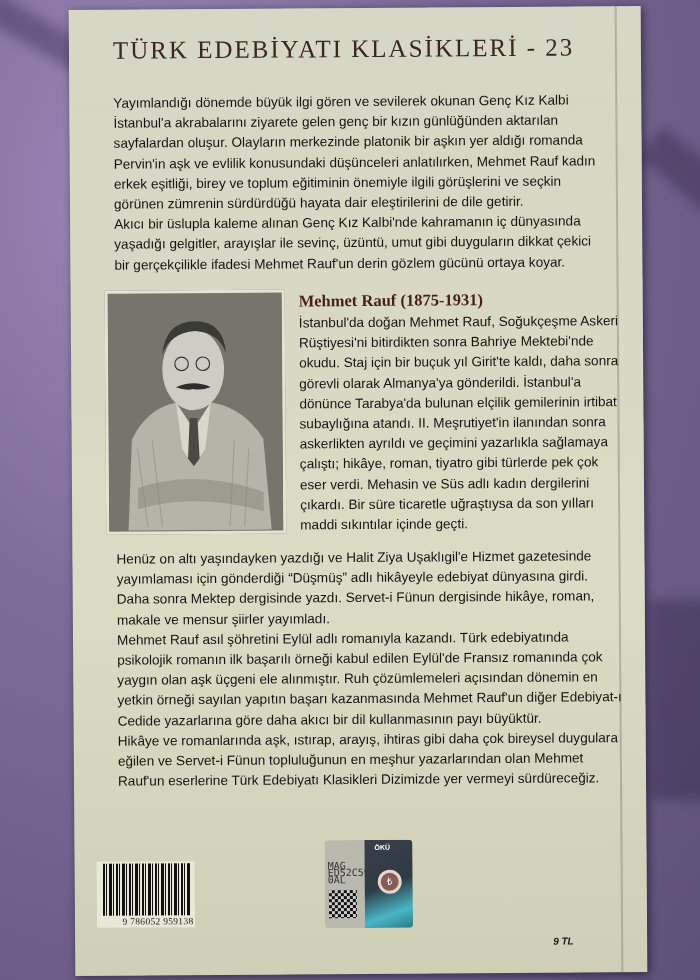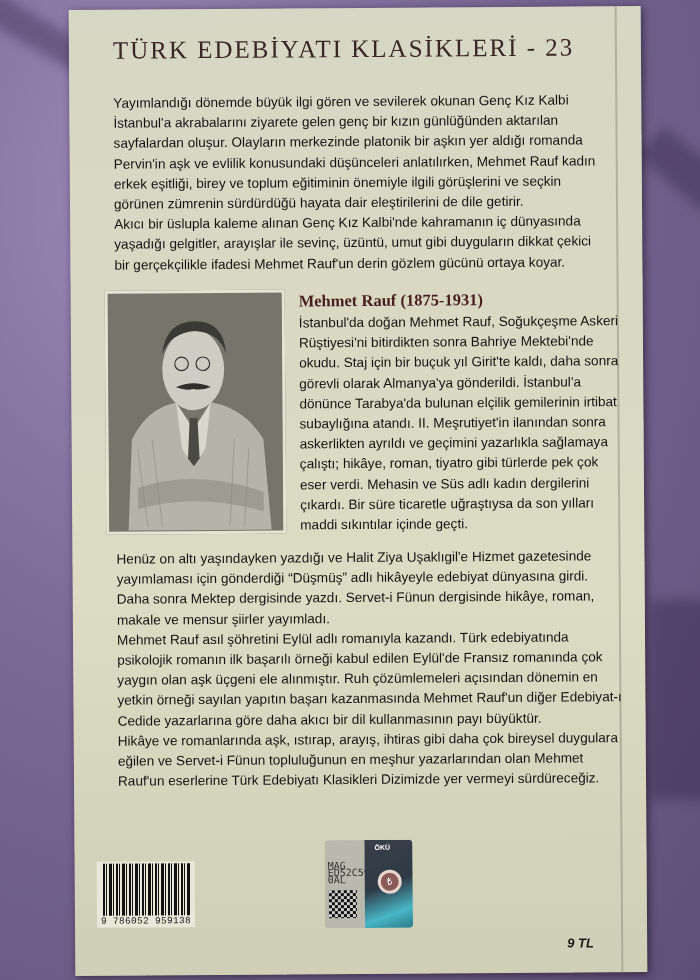--- a/index.html
+++ b/index.html
@@ -47,21 +47,21 @@
       background: #e8e8d8;
     }
     .barcode .bars {
       position: absolute; left: 6px; top: 2px; width: 88px; height: 52px;
       background: repeating-linear-gradient(90deg,
         #111 0 2px, #e8e8d8 2px 3px, #111 3px 4px, #e8e8d8 4px 6px,
         #111 6px 9px, #e8e8d8 9px 10px, #111 10px 11px, #e8e8d8 11px 13px);
     }
     .barcode .digits {
       position: absolute; left: 0; bottom: 1px; width: 100%; text-align: center;
-      font-family: Liberation Mono, monospace; font-size: 9.5px; color: #222; letter-spacing: 0.3px;
+      font-family: Liberation Serif, serif; font-size: 9.5px; color: #222; letter-spacing: 0.3px; padding-left: 12px;
     }
     .sticker {
       position: absolute; left: 250px; top: 832px; width: 88px; height: 88px;
       border-radius: 4px; overflow: hidden; display: flex;
     }
     .sticker .left {
       width: 40px; background: #b9b9ae; position: relative;
     }
     .sticker .left .code {
       position: absolute; left: 3px; top: 22px; font-size: 10px; line-height: 7px;
@@ -77,22 +77,22 @@
     }
     .sticker .right .badge {
       position: absolute; left: 13px; top: 30px; width: 24px; height: 24px; border-radius: 50%;
       border: 3px solid #e7d6cc; box-sizing: border-box; background: #8a5a5a;
       color: #fff; font-size: 10px; text-align: center; line-height: 18px;
     }
     .sticker .right .logo {
       position: absolute; left: 10px; top: 4px; font-size: 7px; color: #fff; font-weight: bold;
     }
     .price {
-      position: absolute; left: 478px; top: 929px; font-size: 13px; font-weight: bold;
-      font-style: italic; color: #1a1a1a; margin-left: 14px;
+      position: absolute; left: 478px; top: 929px; font-size: 10px; font-weight: bold;
+      font-style: italic; color: #1a1a1a;
     }
   </style>
 </head>
 <body>
 
 <div class="fabric-fold" style="left:-20px;top:20px;width:120px;height:30px;transform:rotate(30deg);"></div>
 <div class="fabric-fold" style="left:640px;top:150px;width:90px;height:40px;transform:rotate(40deg);"></div>
 <div class="fabric-fold" style="left:650px;top:600px;width:70px;height:200px;"></div>
 
 <div class="book">

